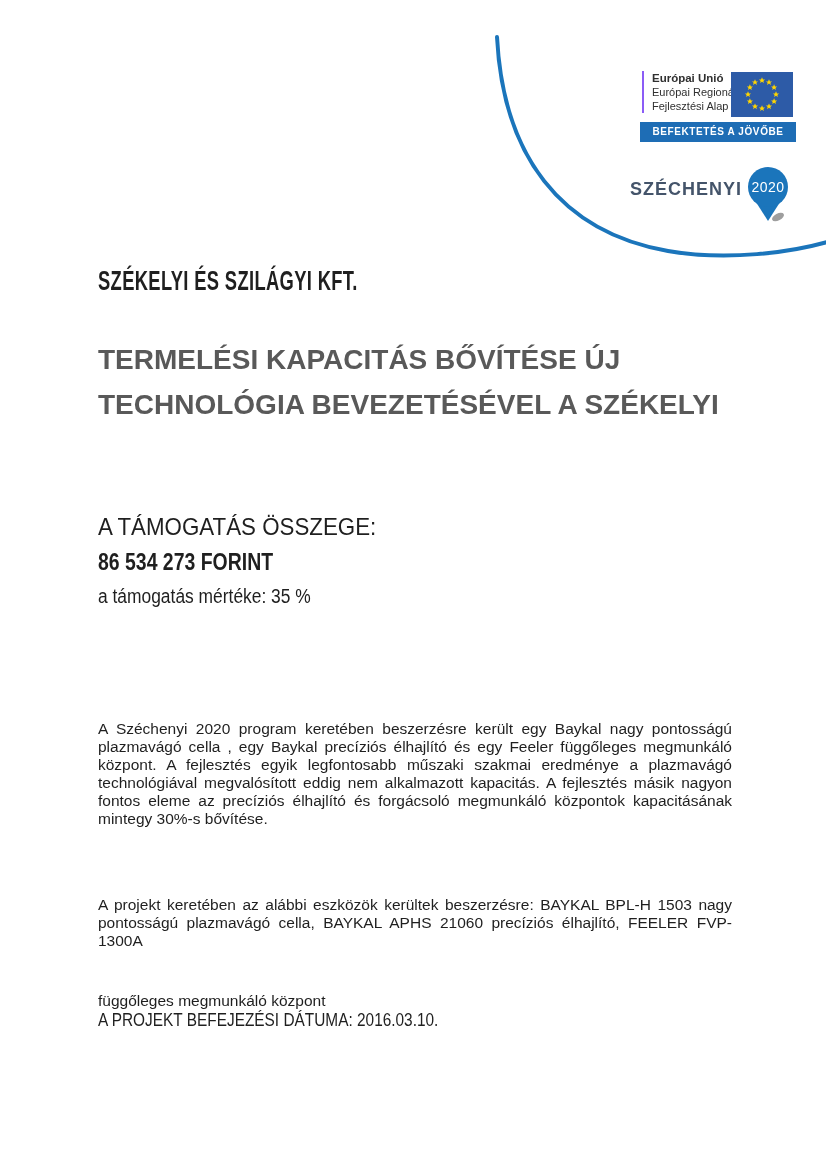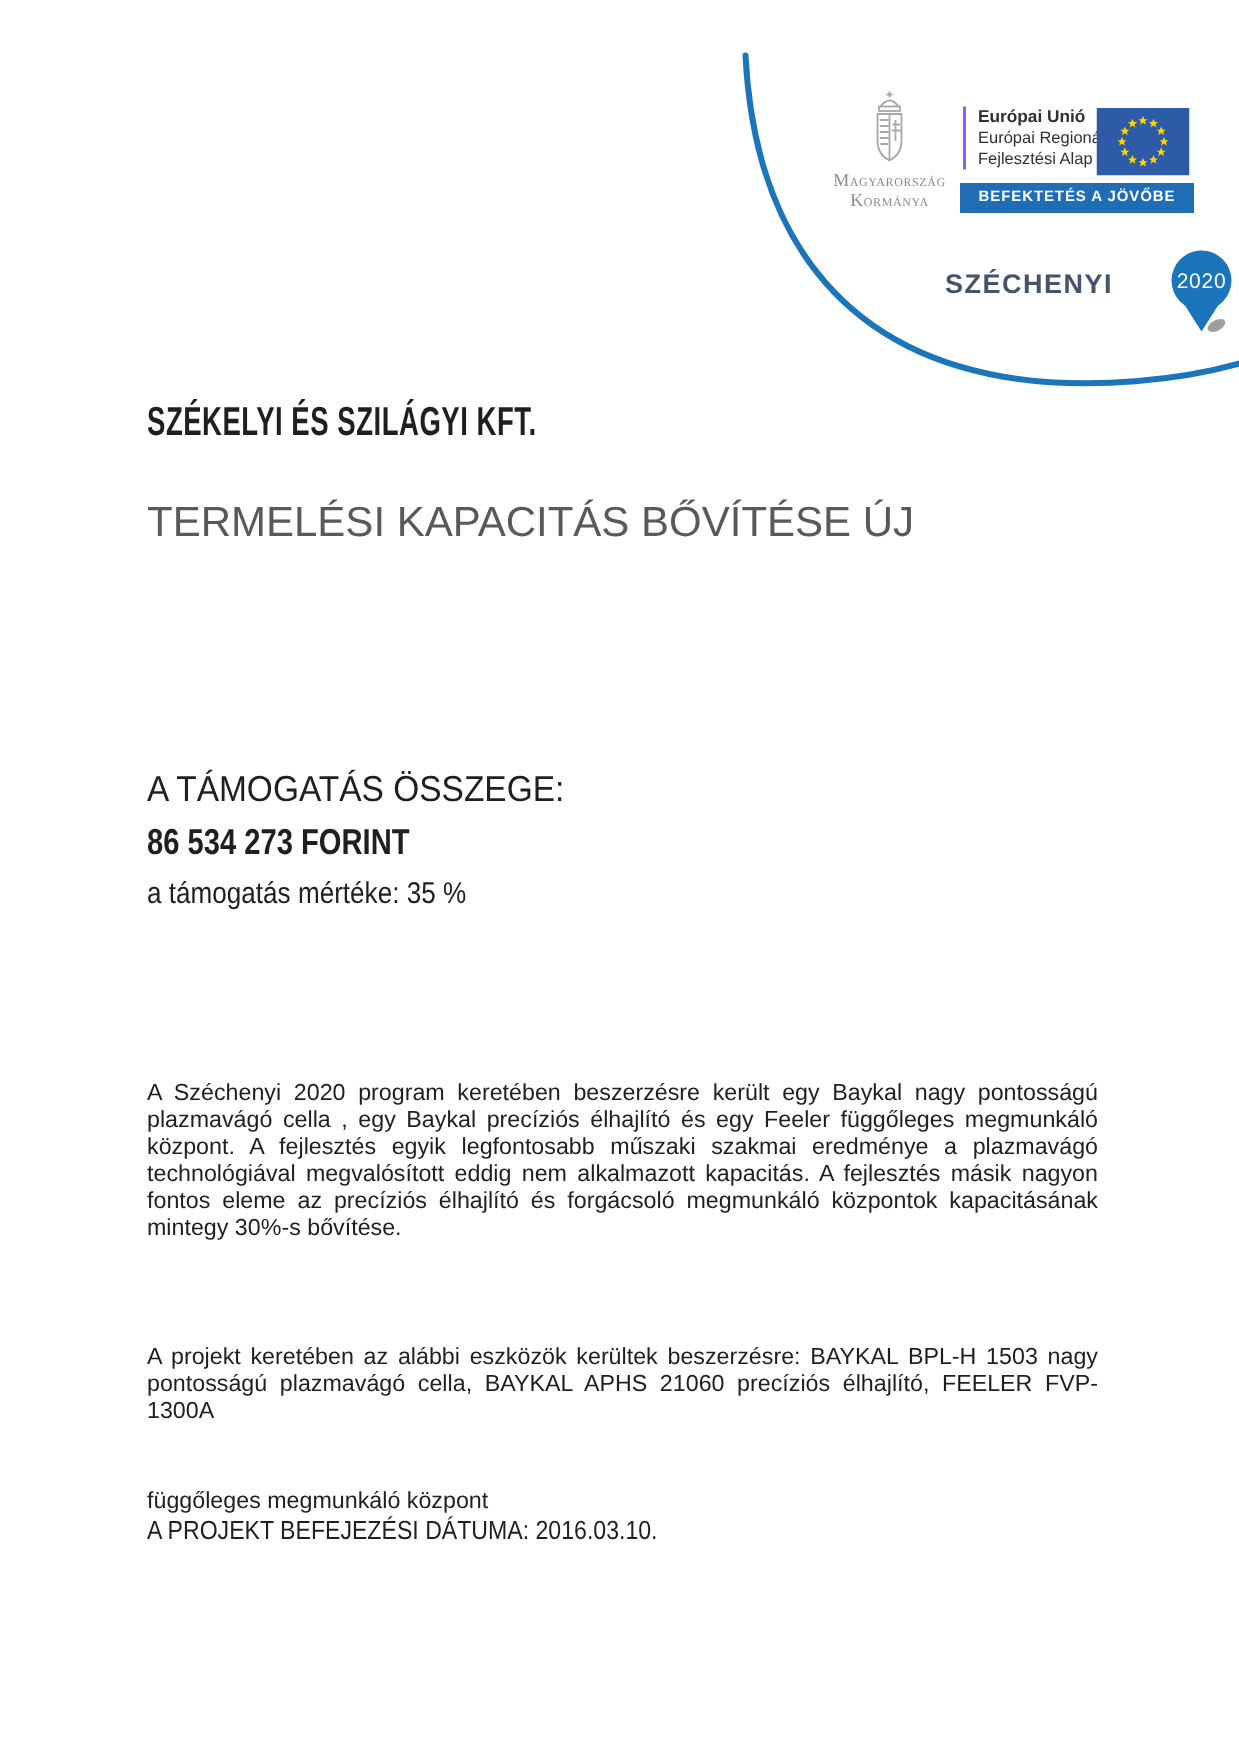--- a/index.html
+++ b/index.html
@@ -28,70 +28,55 @@
   }
   .eu-text .eu-line1{font-weight:bold;font-size:11.5px;}
   .eu-flag{position:absolute;left:731px;top:72px;}
   .eu-flag rect{fill:var(--eu-flag-blue);}
   .eu-flag .star{fill:var(--eu-star-yellow);}
   .banner{
     position:absolute;left:640px;top:122px;width:156px;height:20px;
     background:var(--banner-blue); color:#fff; font-weight:bold; font-size:10px;
     letter-spacing:.6px; text-align:center; line-height:20px;
   }
-  .szechenyi{position:absolute;left:630px;top:166px;display:flex;align-items:flex-start;gap:33px;}
+  .szechenyi{position:absolute;left:630px;top:166px;display:flex;align-items:flex-start;}
   .szechenyi .brand{
     margin-top:13px; font-weight:bold; font-size:18px; letter-spacing:1px;
     color:var(--szechenyi-navy); white-space:nowrap;
   }
   .pin{margin-left:5px;}
   .pin .pin-body{fill:var(--pin-blue);}
   .pin .pin-shadow{fill:#9e9e9e;}
   .pin text{font-family:"Liberation Sans", sans-serif;font-size:14px;fill:#fff;letter-spacing:.5px;}
   .abs{position:absolute;}
   .company{
     top:266px; font-weight:bold; font-size:27px; letter-spacing:.5px; white-space:nowrap;
     transform:scaleX(.68); transform-origin:left top;
   }
-  .title{top:325px; width:640px; color:var(--title-gray); font-weight:normal; font-size:28px; line-height:45px;}
+  .title{top:337px; width:640px; color:var(--title-gray); font-weight:bold; font-size:28px; line-height:45px;}
   .title div{white-space:nowrap;}
   .grant-label{top:513px; font-size:24px; white-space:nowrap; transform:scaleX(.93); transform-origin:left top;}
   .amount{top:548px; font-size:24px; font-weight:bold; white-space:nowrap; transform:scaleX(.81); transform-origin:left top;}
   .rate{top:585px; font-size:20px; white-space:nowrap; transform:scaleX(.87); transform-origin:left top;}
   .project-id{top:650px; font-size:24px; letter-spacing:-0.2px; white-space:nowrap;}
   .body-par{width:634px; font-size:15.5px; line-height:18px; text-align:justify;}
   .p1{top:720px;}
   .p2{top:896px;}
   .p3{top:992px; text-align:left;}
   .completion{top:1010px; font-size:17.5px; white-space:nowrap; transform:scaleX(.88); transform-origin:left top;}
 </style>
 </head>
 <body>
 
 <div class="page">
 
   <svg class="curve-svg" width="826" height="300" viewBox="0 0 826 300" aria-hidden="true">
     <path class="curve-path" d="M497 37 C503 155, 560 232, 668 251 C726 261, 792 253, 834 240"></path>
   </svg>
 
-  <div class="gov">
-    <svg width="26" height="52" viewBox="0 0 26 52" aria-hidden="true">
-      <g stroke="#a8a8a8" fill="none" stroke-width="1.2">
-        <path d="M13 1 v4 M11 3 h4"></path>
-        <path d="M7 11 q6 -8 12 0"></path>
-        <rect x="6" y="11" width="14" height="3"></rect>
-        <path d="M5 16 h16 v18 q0 9 -8 13 q-8 -4 -8 -13 Z"></path>
-        <path d="M13 16 v31"></path>
-        <path d="M6.5 20 h6 M6.5 24 h6 M6.5 28 h6 M6.5 32 h6 M7 36 h5"></path>
-        <path d="M17 20 v14 M15 23 h5 M14.5 27 h6"></path>
-      </g>
-    </svg>
-    <div class="gov-text">Magyarország</div>
-    <div class="gov-text">Kormánya</div>
-  </div>
 
   <div class="eu-text">
     <div class="eu-line1">Európai Unió</div>
     <div>Európai Regionális</div>
     <div>Fejlesztési Alap</div>
   </div>
 
   <svg class="eu-flag" width="62" height="45" viewBox="0 0 62 45" aria-hidden="true">
     <defs>
       <path id="st" d="M0,-3.2 L0.96,-0.99 L3.04,-0.99 L1.36,0.38 L1.88,2.59 L0,1.22 L-1.88,2.59 L-1.36,0.38 L-3.04,-0.99 L-0.96,-0.99 Z"></path>
@@ -122,20 +107,21 @@
       <path class="pin-body" d="M7 33 L21 55 L35 33 Z"></path>
       <circle class="pin-body" cx="21" cy="21" r="20"></circle>
       <text x="21" y="26" text-anchor="middle">2020</text>
     </svg>
   </div>
 
   <div class="abs company" style="left:98px">SZÉKELYI ÉS SZILÁGYI KFT.</div>
 
   <div class="abs title" style="left:98px">
     <div>TERMELÉSI KAPACITÁS BŐVÍTÉSE ÚJ</div>
+    <div>TECHNOLÓGIA BEVEZETÉSÉVEL A SZÉKELYI</div>
   </div>
 
   <div class="abs grant-label" style="left:98px">A TÁMOGATÁS ÖSSZEGE:</div>
   <div class="abs amount" style="left:98px">86 534 273 FORINT</div>
   <div class="abs rate" style="left:98px">a támogatás mértéke: 35 %</div>
 
 
   <p class="abs body-par p1" style="left:98px;margin:0">A Széchenyi 2020 program keretében beszerzésre került egy Baykal nagy pontosságú plazmavágó cella , egy Baykal precíziós élhajlító és egy Feeler függőleges megmunkáló központ. A fejlesztés egyik legfontosabb műszaki szakmai eredménye a plazmavágó technológiával megvalósított eddig nem alkalmazott kapacitás. A fejlesztés másik nagyon fontos eleme az precíziós élhajlító és forgácsoló megmunkáló központok kapacitásának mintegy 30%-s bővítése.</p>
   <p class="abs body-par p2" style="left:98px;margin:0">A projekt keretében az alábbi eszközök kerültek beszerzésre: BAYKAL BPL-H 1503 nagy pontosságú plazmavágó cella, BAYKAL APHS 21060 precíziós élhajlító, FEELER FVP-1300A</p>
   <p class="abs body-par p3" style="left:98px;margin:0">függőleges megmunkáló központ</p>

